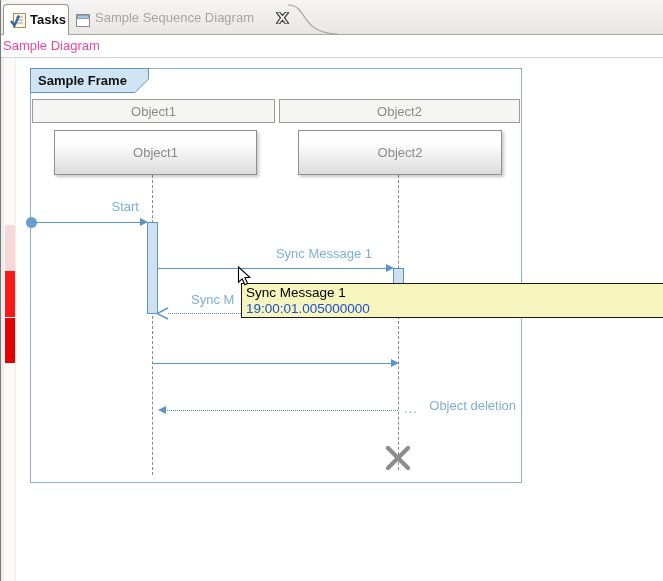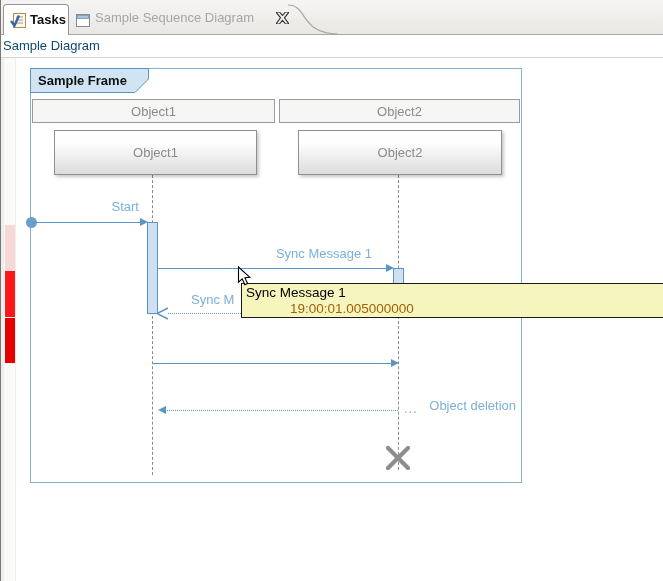--- a/index.html
+++ b/index.html
@@ -15,21 +15,21 @@
           border:1px solid #98968f;border-bottom:none;border-radius:4px 4px 0 0;
           box-sizing:border-box;z-index:2;}
   #tab-active .tlabel{position:absolute;left:26px;top:7px;font-size:13px;font-weight:bold;color:#111;}
   #tab-inactive{left:70px;top:4px;width:230px;height:31px;}
   #tab-inactive .tlabel{position:absolute;left:25px;top:6px;font-size:13px;color:#a5a5a5;white-space:nowrap;text-align:center;}
   #tab-curve{left:286px;top:3px;}
 
   
   #view-header{left:0;top:35px;width:663px;height:23px;background:#ffffff;
           border-bottom:1px solid #d6d4d0;box-sizing:border-box;}
-  #view-header span{position:absolute;left:3px;top:3px;font-size:13px;color:#0c4a6e;}
+  #view-header span{position:absolute;left:3px;top:3px;font-size:13px;color:#ec4899;}
 
   
   #left-border{left:0;top:0;width:1px;height:581px;background:#7a7876;}
   #ruler-track{left:1px;top:58px;width:15px;height:523px;background:#efeeec;}
   #ruler-inner{left:4px;top:58px;width:11px;height:523px;background:#fafaf9;}
   .marker{left:5px;width:10px;}
 
   
   #frame{left:30px;top:68px;width:492px;height:415px;border:1px solid #86b2d4;box-sizing:border-box;}
   .colhdr{top:99px;height:24px;background:#f5f5f4;border:1px solid #9b9b9b;box-sizing:border-box;
@@ -46,21 +46,21 @@
   .tri-left{width:0;height:0;border-right:8px solid #5b94c6;
              border-top:4px solid transparent;border-bottom:4px solid transparent;}
   .activation{background:#cfe1f1;border:1px solid #5b94c6;box-sizing:border-box;}
   #found-circle{left:26px;top:217px;width:11px;height:11px;border-radius:50%;background:#6b9fcc;}
   #clip-label{overflow:hidden;text-align:left;}
 
   
   #tooltip{left:241px;top:283px;width:424px;height:35px;background:#f6f5be;
            border:1px solid #1a1a1a;box-sizing:border-box;padding:1px 0 0 4px;z-index:8;}
   #tooltip .tt1{font-size:13.5px;color:#000;line-height:16px;}
-  #tooltip .tt2{font-size:13.5px;color:#a16207;line-height:15px;margin-left:44px;}
+  #tooltip .tt2{font-size:13.5px;color:#1d4ed8;line-height:15px;}
 
   #cursor{left:237px;top:266px;z-index:9;}
 </style>
 </head>
 <body>
 
 <div id="app">
 
   <div class="abs" id="tabbar">
     <svg class="abs" id="tab-curve" width="58" height="32" viewBox="0 0 58 32">

